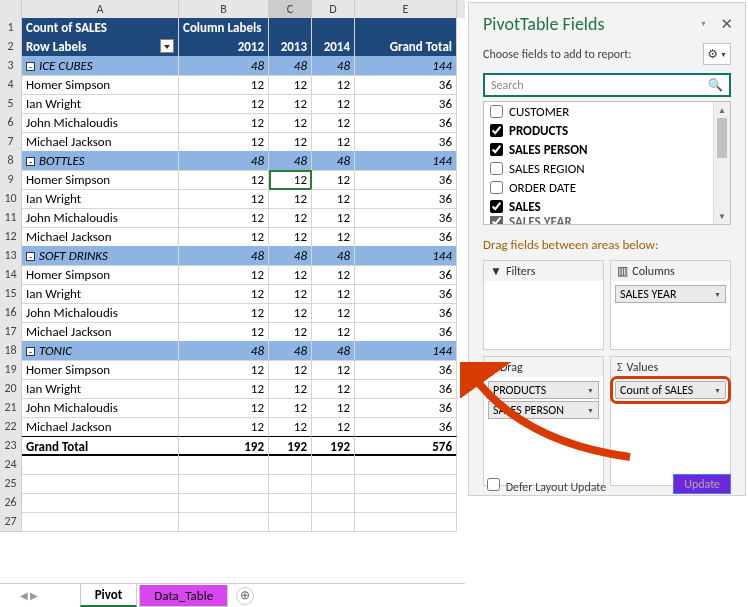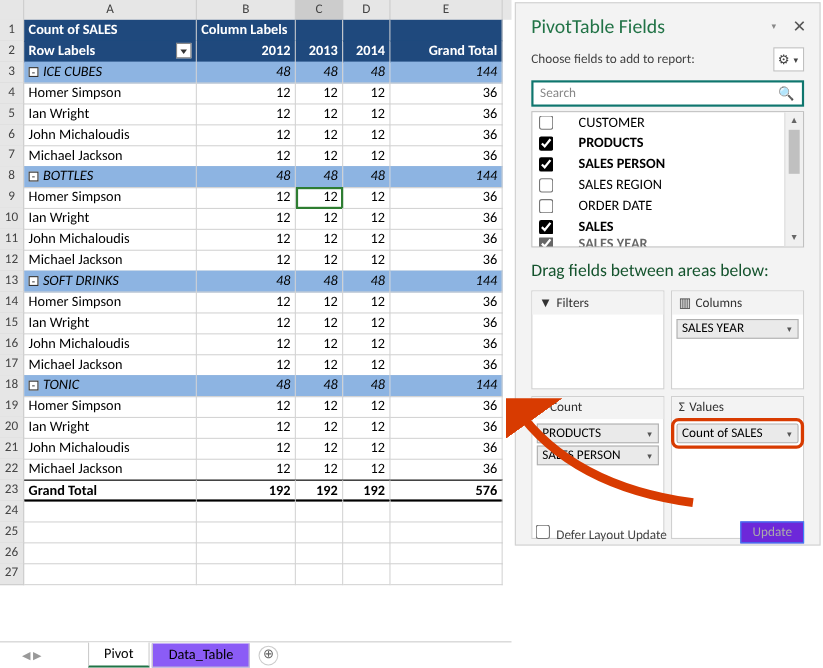--- a/index.html
+++ b/index.html
@@ -116,43 +116,43 @@
     height:24px; display:flex; align-items:center; padding:0 6px;
     font-size:12px; color:#888; justify-content:space-between;
   }
   .field-list {
     margin:4px 14px 0 14px; border:1px solid #c0c0c0; background:#fff;
     height:124px; overflow:hidden; position:relative;
   }
   .scrollbar { position:absolute; right:0; top:0; bottom:0; width:17px; background:#f0f0f0; border-left:1px solid #ddd;}
   .scrollbar .up,.scrollbar .down{height:16px;text-align:center;font-size:8px;color:#666;line-height:16px;}
   .scrollbar .thumb{background:#c0c0c0;height:40px;margin:0 3px;}
-  .field-item { padding:2px 6px; font-size:13px; display:flex; align-items:center; gap:23px;}
+  .field-item { padding:2px 6px; font-size:13px; display:flex; align-items:center; gap:6px;}
   .field-item input { margin:0; accent-color: #000;}
   .field-item.b { font-weight:bold; }
-  .drag-hint { padding:12px 14px 8px 14px; font-size:16px; color:#14532d;}
+  .drag-hint { padding:12px 14px 8px 14px; font-size:13px; color:#a16207;}
   .areas { display:grid; grid-template-columns:1fr 1fr; grid-template-rows:90px 130px; gap:6px; padding:0 14px;}
   .area { border:1px solid #d0d0d0; background:#fff; display:flex; flex-direction:column;}
   .area-hdr { background:#f3f3f3; padding:3px 6px; font-size:12px; color:#333; display:flex; gap:4px; align-items:center;}
   .area-body { flex:1; padding:4px; }
   .pill { border:1px solid #b0b0b0; background:#eaeaea; padding:1px 4px; font-size:12px; margin-bottom:2px; display:flex; justify-content:space-between; align-items:center;}
   .pill .arw { font-size:7px; color:#555;}
   .values-box { outline:3px solid #d83b01; outline-offset:2px; border-radius:2px;}
   .footer { position:absolute; bottom:1px; left:14px; right:14px; display:flex; justify-content:space-between; align-items:center; font-size:12px; color:#444;}
   .update-btn { border:1px solid #3b82f6; color:#aaa; padding:2px 10px; background:#6d28d9;}
   
   
   .tabs {
     position:absolute; left:0; bottom:0; height:24px; width:465px;
     background:#fff; border-top:1px solid #ccc; display:flex; align-items:center;
     padding-left:20px; gap:2px;
   }
   .tabs .nav { display:flex; gap:4px; margin-right:40px; color:#999; font-size:10px;}
-  .tab { padding:3px 14px; font-size:13px; border:1px solid #ccc; border-top:none; background:#8b5cf6;}
-  .tab.active { background:#fff; border-bottom:2px solid #217346; font-weight:normal;}
+  .tab { padding:3px 14px; font-size:13px; border:1px solid #ccc; border-top:none; background:#d946ef;}
+  .tab.active { background:#fff; border-bottom:2px solid #217346; font-weight:bold;}
   .addtab { width:18px;height:18px;border:1px solid #ccc;border-radius:50%;text-align:center;line-height:15px;margin-left:6px;font-size:12px;color:#666;}
   
   
   .arrow {
     position:absolute; left:460px; top:362px; width:190px; height:100px; pointer-events:none;
   }
 </style>
 </head>
 <body>
 
@@ -461,21 +461,21 @@
       <div class="area-body">
         <div class="pill">
             <span>SALES YEAR</span>
             <span class="arw">▼</span>
           </div>
       </div>
     </div>
     <div class="area">
       <div class="area-hdr">
           <span>≡</span>
-          <span>Count</span>
+          <span>Drag</span>
         </div>
       <div class="area-body">
         <div class="pill">
             <span>PRODUCTS</span>
             <span class="arw">▼</span>
           </div>
         <div class="pill">
             <span>SALES PERSON</span>
             <span class="arw">▼</span>
           </div>

